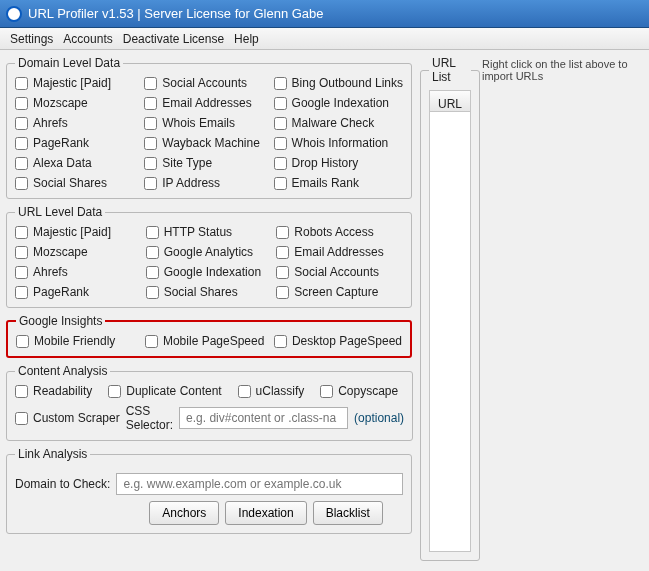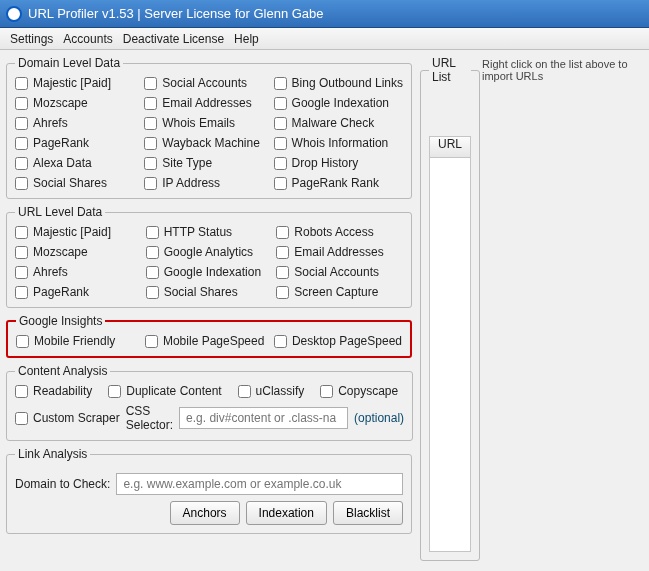--- a/index.html
+++ b/index.html
@@ -106,21 +106,21 @@
     padding: 2px 6px;
     border: 1px solid #b0b0b0;
     font-family: inherit;
     font-size: 12px;
     color: #777;
     background:#fff;
   }
   .btnrow {
     display:flex;
     gap:6px;
-    justify-content:flex-end;
+    justify-content:center;
     margin-top:6px;
     padding-left: 114px;
   }
   button {
     height: 24px;
     padding: 0 12px;
     border: 1px solid #9a9a9a;
     border-radius: 3px;
     background: linear-gradient(to bottom,#fdfdfd,#e6e6e6);
     font-family: inherit;
@@ -131,24 +131,23 @@
     flex:1;
     display:flex;
     flex-direction:column;
     margin-bottom:4px;
   }
   .gridhead {
     background: linear-gradient(to bottom,#fcfcfc,#e6e6e6);
     border: 1px solid #c5c5c5;
     height: 22px;
     display:flex;
-    align-items:flex-start;
+    align-items:flex-end;
     padding:0 8px;
     font-size:12px;
-    margin-top:46px;
   }
   .gridbody {
     flex:1;
     background:#fff;
     border:1px solid #c5c5c5;
     border-top:none;
   }
   .hint {
     font-size:11px;
     color:#444;
@@ -245,21 +244,21 @@
         <label class="chk">
             <input type="checkbox" style="">
             <span>Social Shares</span>
           </label>
         <label class="chk">
             <input type="checkbox" style="">
             <span>IP Address</span>
           </label>
         <label class="chk">
             <input type="checkbox" style="">
-            <span>PageRank Rank</span>
+            <span>Emails Rank</span>
           </label>
       </div>
     </fieldset>
 
     <fieldset>
       <legend>URL Level Data</legend>
       <div class="cols3">
         <label class="chk">
             <input type="checkbox" style="">
             <span>Majestic [Paid]</span>

